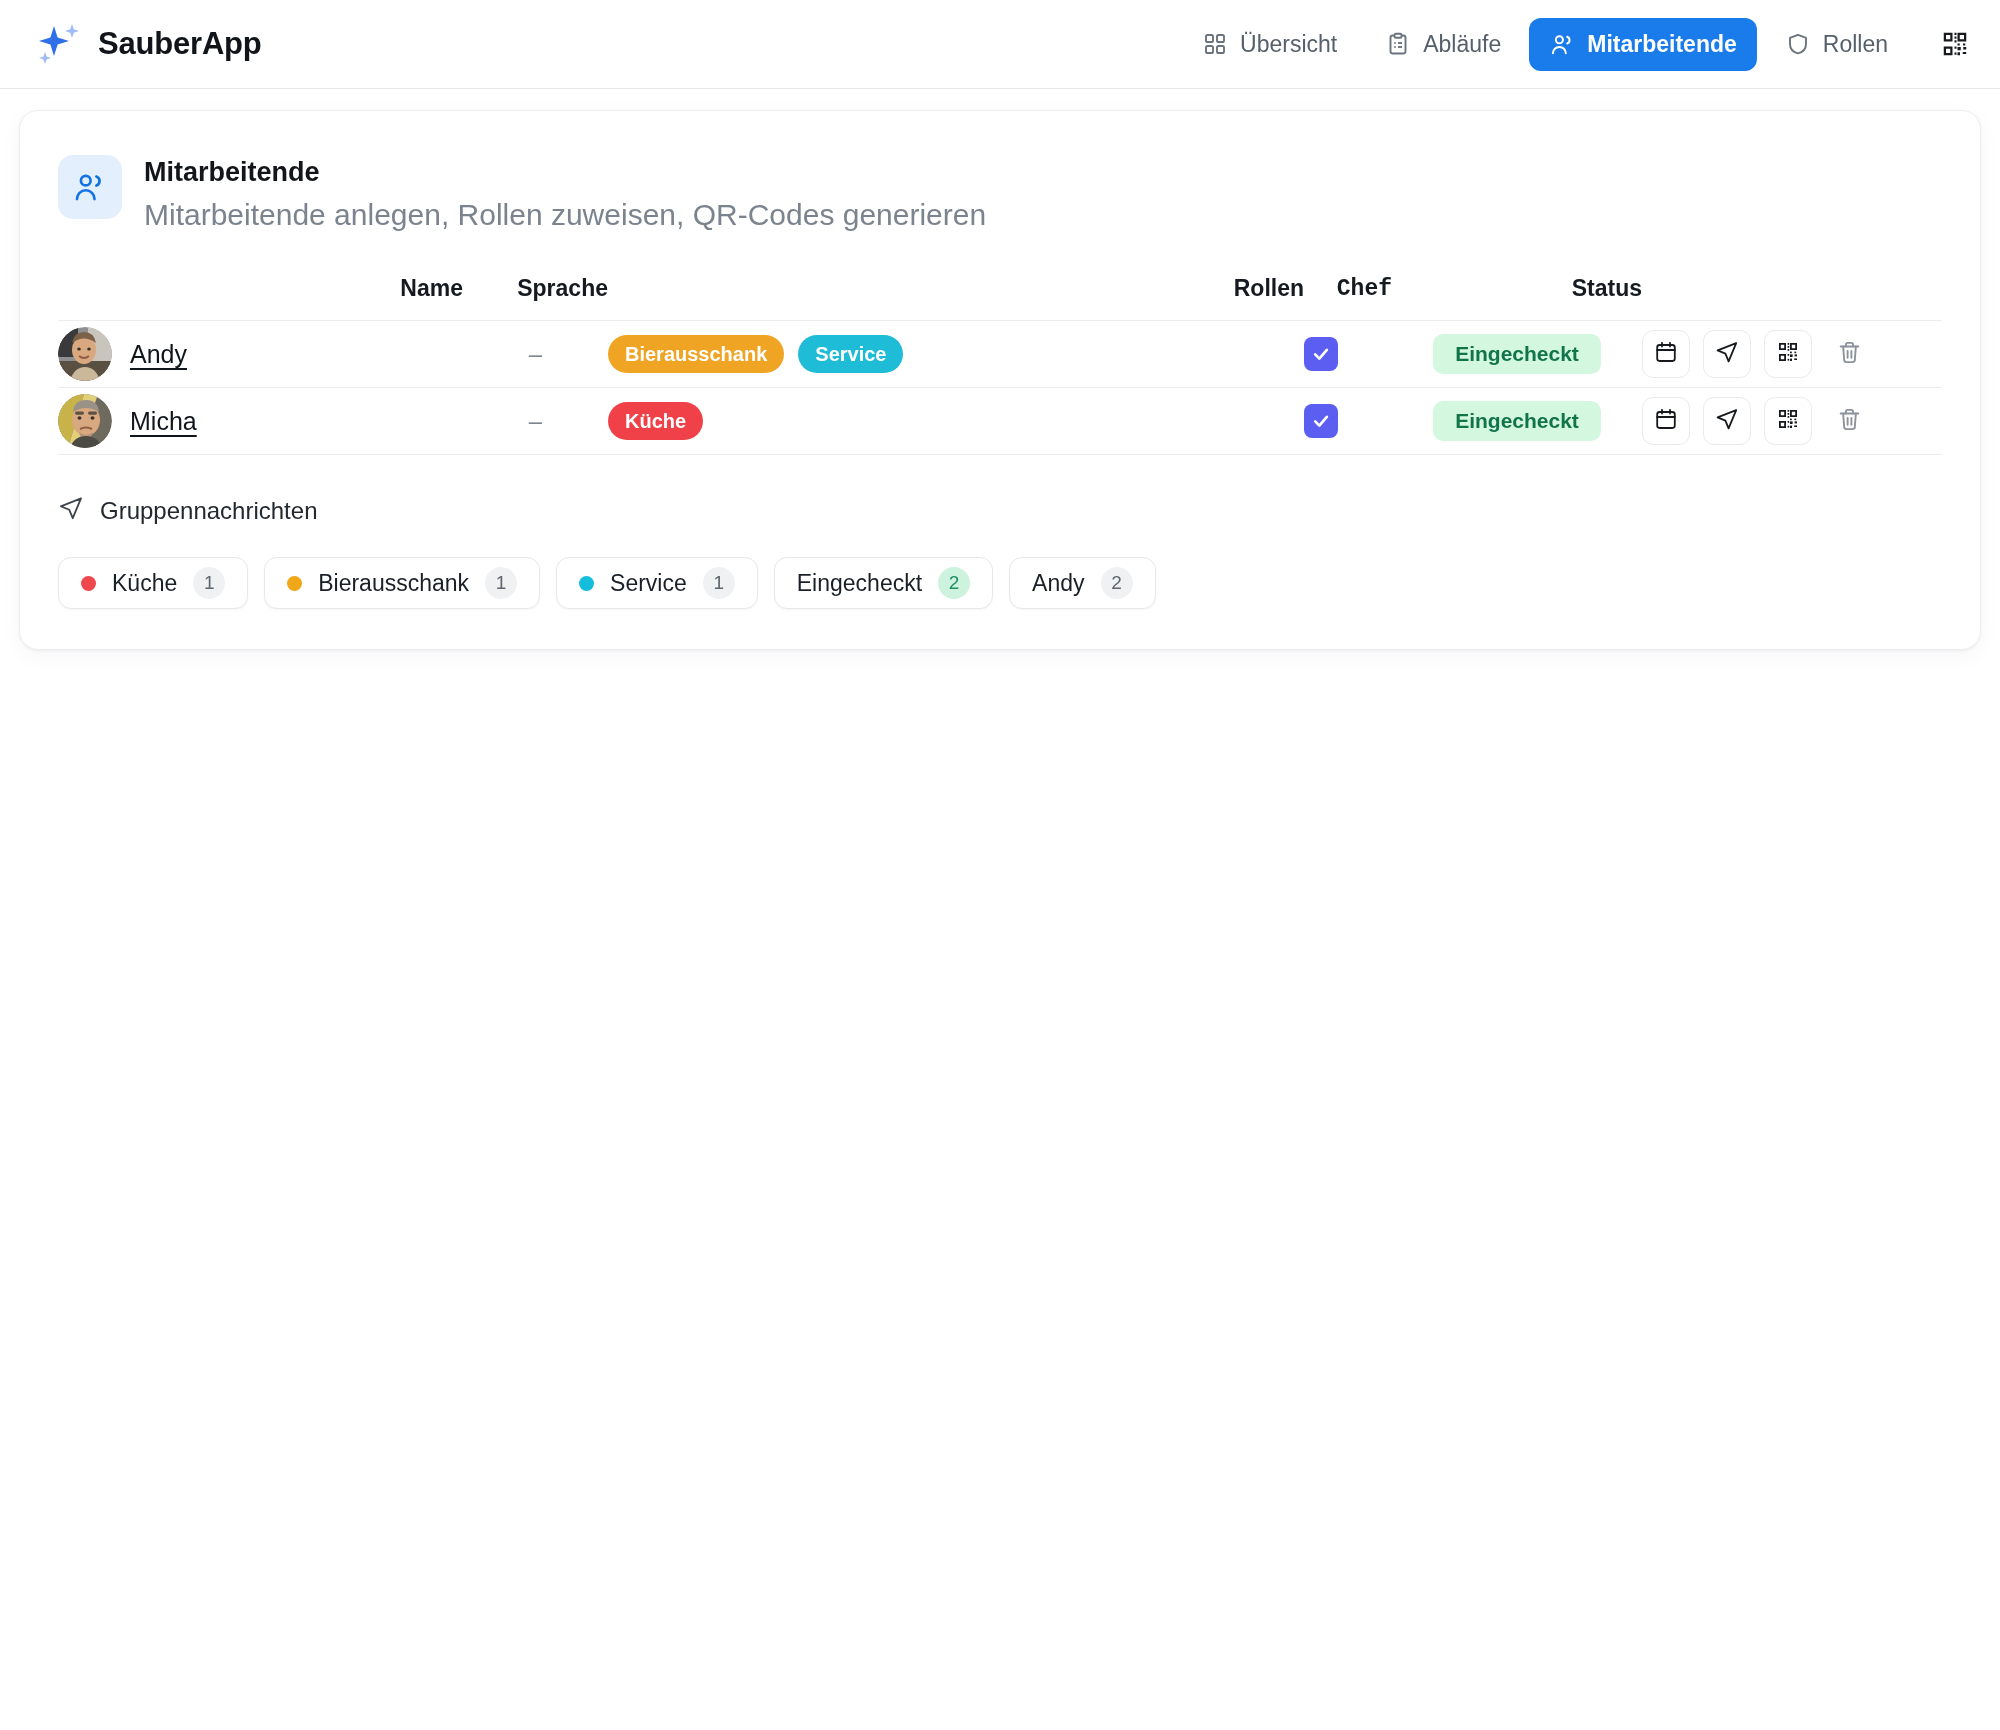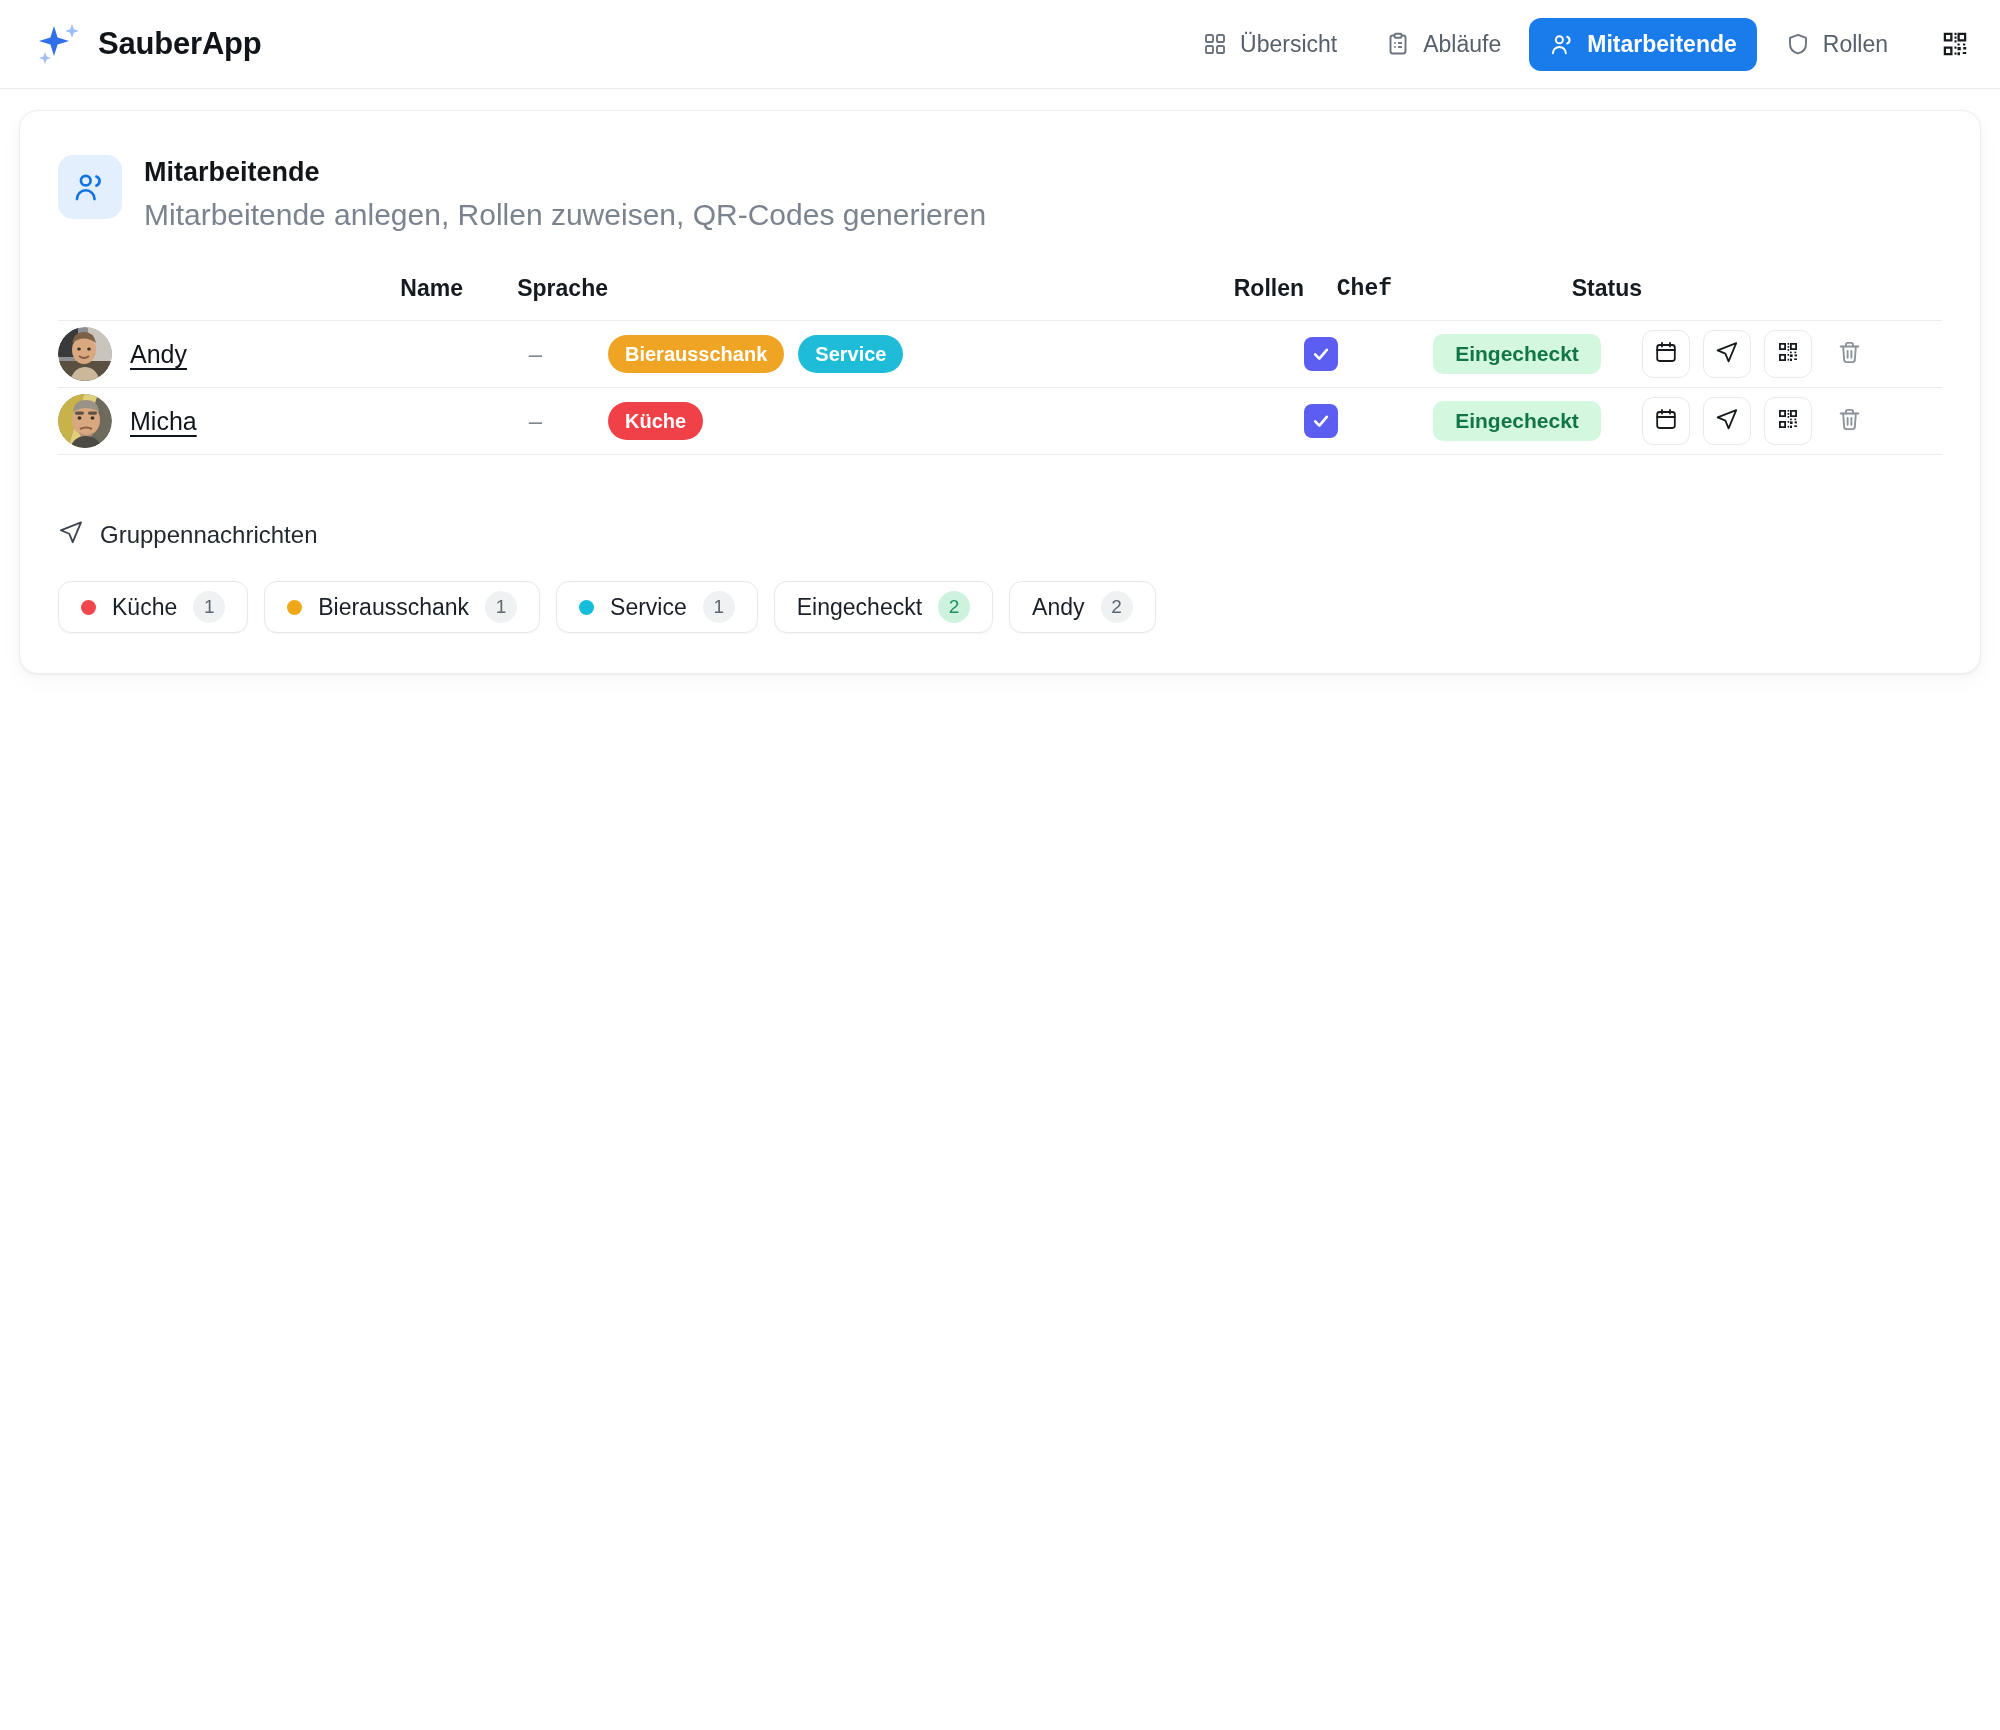--- a/index.html
+++ b/index.html
@@ -103,21 +103,21 @@
   }
 
   .acts { display: flex; align-items: center; gap: 13px; }
   .act-box {
     width: 48px; height: 48px; border: 1px solid #e8eaee; border-radius: 11px; background: #fff;
     display: flex; align-items: center; justify-content: center; cursor: pointer;
   }
   .act-plain { width: 48px; height: 48px; display: flex; align-items: center; justify-content: center; cursor: pointer; }
 
   
-  .groups { margin-top: 64px; }
+  .groups { margin-top: 40px; }
   .groups-title { display: flex; align-items: center; gap: 16px; font-size: 24px; color: #232930; }
   .chips { display: flex; gap: 16px; margin-top: 30px; flex-wrap: wrap; }
   .chip {
     display: inline-flex; align-items: center; gap: 16px;
     height: 52px; padding: 0 22px; border: 1px solid #e6e8ec; border-radius: 13px;
     background: #fff; font-size: 23px; color: #1a2028; cursor: pointer;
     box-shadow: 0 1px 2px rgba(16,24,40,.04);
   }
   .dot { width: 15px; height: 15px; border-radius: 50%; flex: 0 0 auto; }
   .count {

